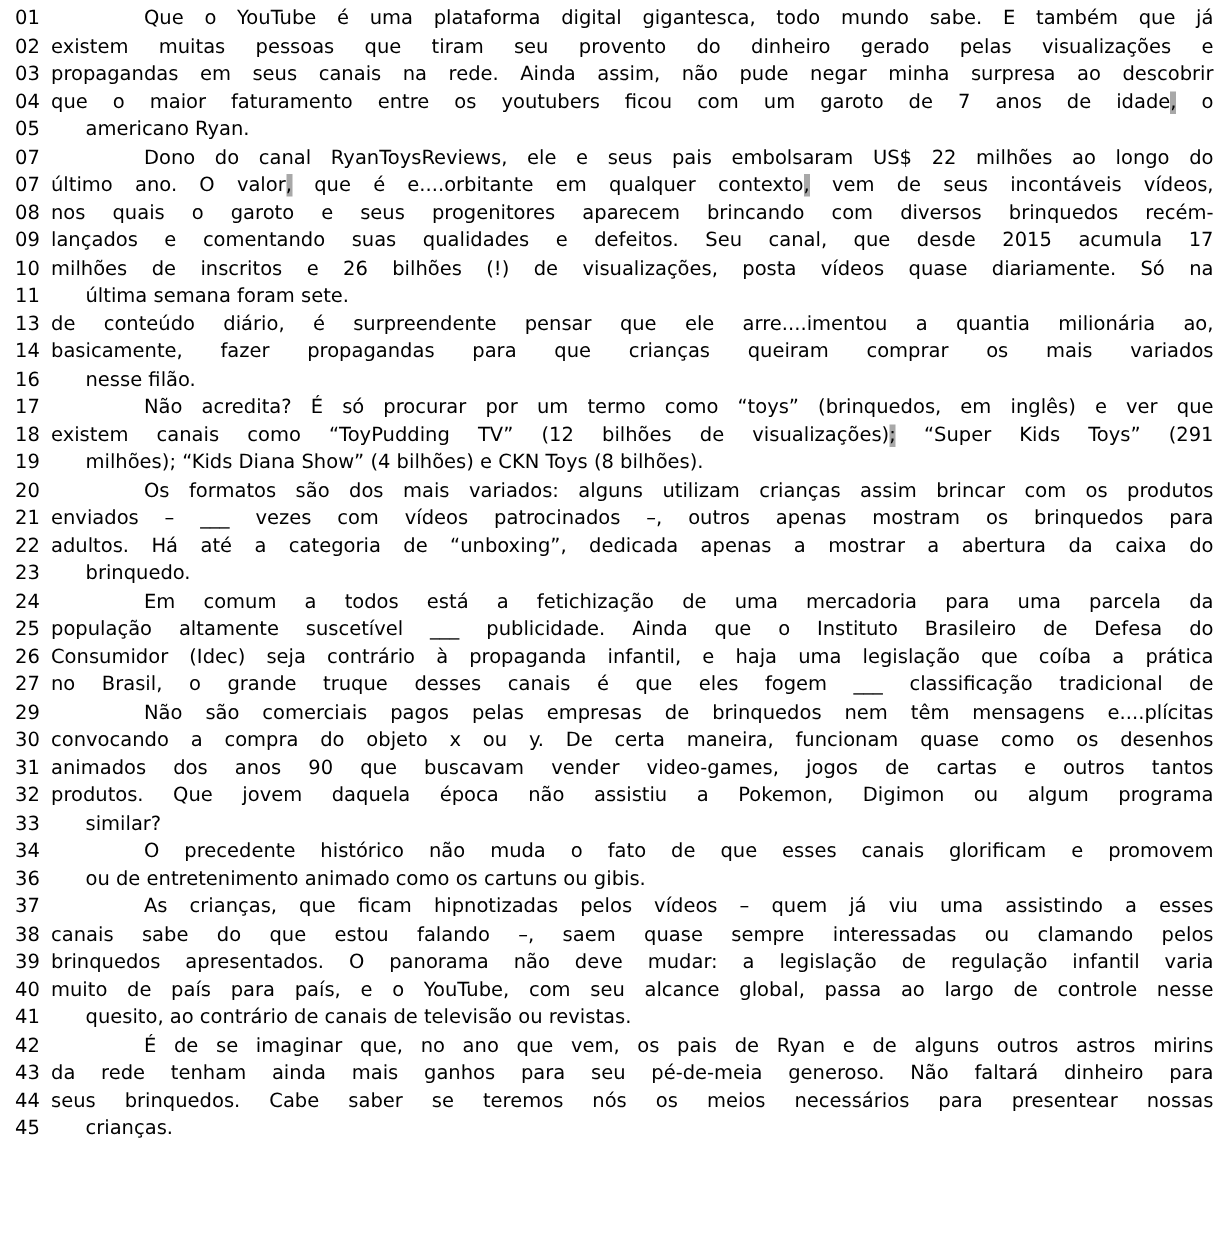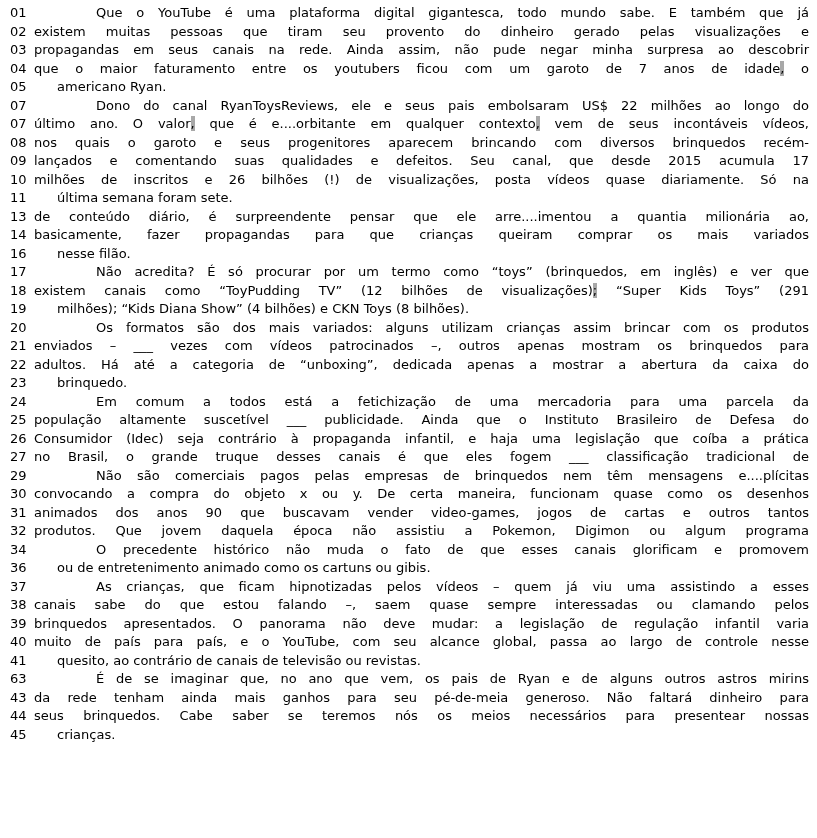--- a/index.html
+++ b/index.html
@@ -162,20 +162,24 @@
       </div>
       <div class="line">
         <span class="num">31</span>
         <span class="content">animados dos anos 90 que buscavam vender video-games, jogos de cartas e outros tantos</span>
       </div>
       <div class="line">
         <span class="num">32</span>
         <span class="content">produtos. Que jovem daquela época não assistiu a Pokemon, Digimon ou algum programa</span>
       </div>
       <div class="line">
+        <span class="num">33</span>
+        <span class="content last">similar?</span>
+      </div>
+      <div class="line">
         <span class="num">34</span>
         <span class="content indent">O precedente histórico não muda o fato de que esses canais glorificam e promovem</span>
       </div>
       <div class="line">
         <span class="num">36</span>
         <span class="content last">ou de entretenimento animado como os cartuns ou gibis.</span>
       </div>
       <div class="line">
         <span class="num">37</span>
         <span class="content indent">As crianças, que ficam hipnotizadas pelos vídeos – quem já viu uma assistindo a esses</span>
@@ -190,21 +194,21 @@
       </div>
       <div class="line">
         <span class="num">40</span>
         <span class="content">muito de país para país, e o YouTube, com seu alcance global, passa ao largo de controle nesse</span>
       </div>
       <div class="line">
         <span class="num">41</span>
         <span class="content last">quesito, ao contrário de canais de televisão ou revistas.</span>
       </div>
       <div class="line">
-        <span class="num">63</span>
+        <span class="num">42</span>
         <span class="content indent">É de se imaginar que, no ano que vem, os pais de Ryan e de alguns outros astros mirins</span>
       </div>
       <div class="line">
         <span class="num">43</span>
         <span class="content">da rede tenham ainda mais ganhos para seu pé-de-meia generoso. Não faltará dinheiro para</span>
       </div>
       <div class="line">
         <span class="num">44</span>
         <span class="content">seus brinquedos. Cabe saber se teremos nós os meios necessários para presentear nossas</span>
       </div>

